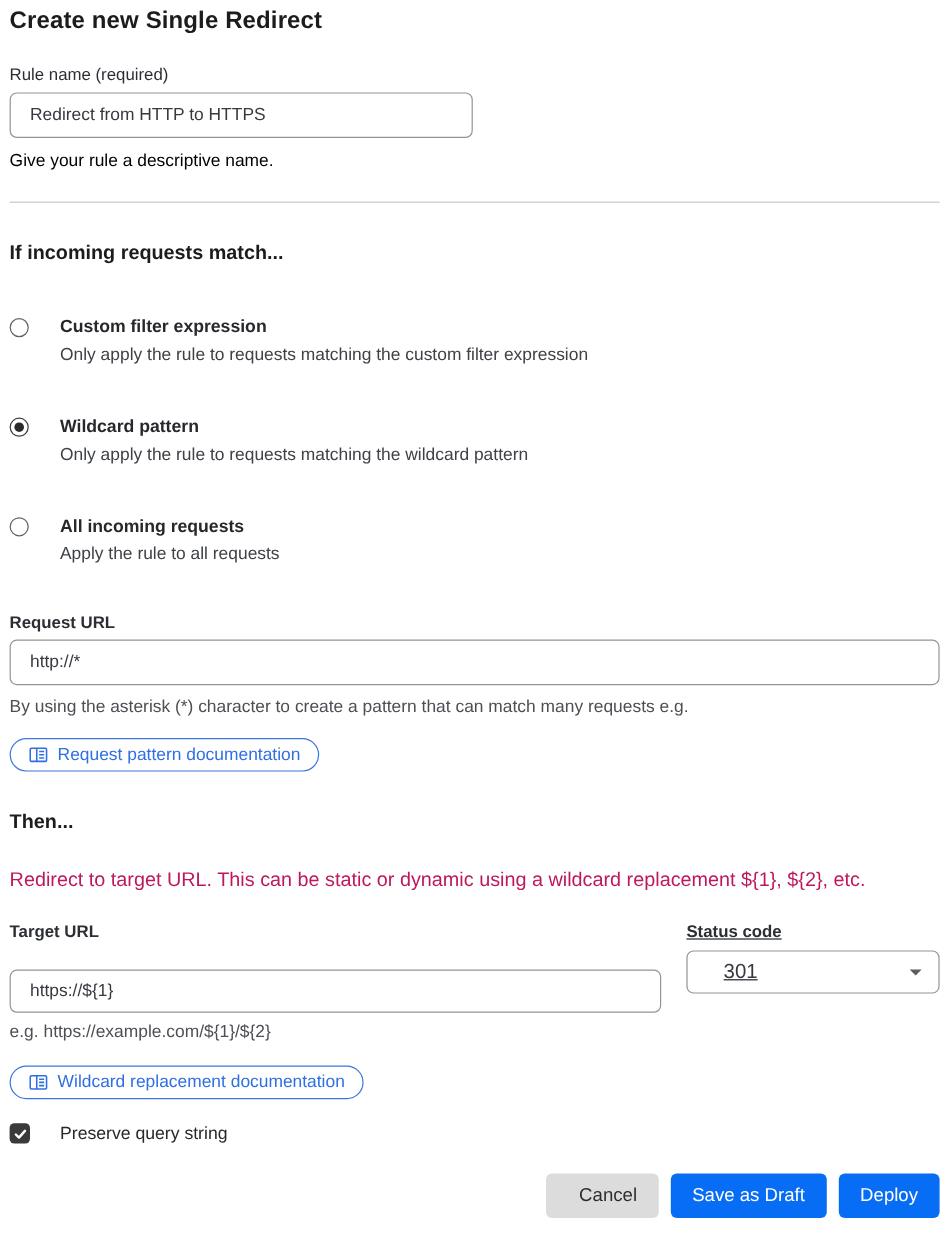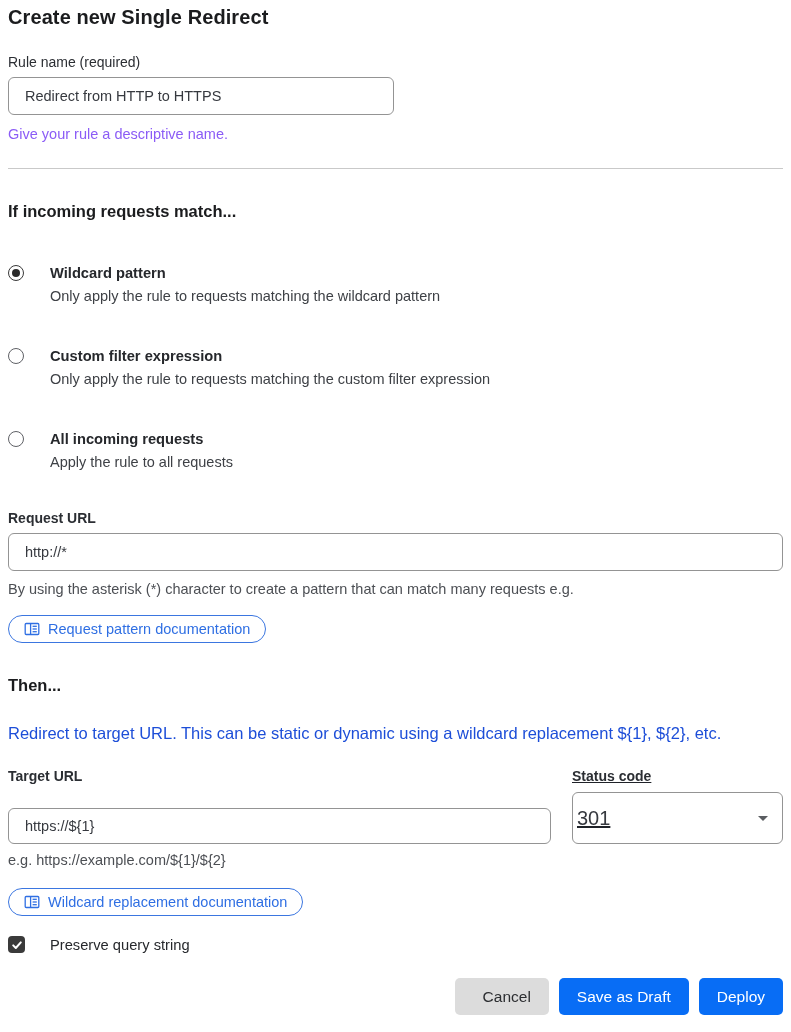--- a/index.html
+++ b/index.html
@@ -32,21 +32,21 @@
     font-family: "Liberation Sans", sans-serif;
     font-size: 14.5px; color: #36393f;
     background: #fff;
     outline: none;
     width: 100%;
   }
   .rule-name-input { width: 386px; }
 
   .help-text {
     margin-top: 8px;
-    font-size: 14.5px; color: #8b5cf6;
+    font-size: 14.5px; color: #000000;
     line-height: 22px;
   }
 
   .divider {
     border: none; border-top: 1px solid #c9c9c9;
     margin-top: 23px;
   }
 
   .section-heading {
     margin-top: 33px;
@@ -88,37 +88,37 @@
     background: #fff;
     color: #2f6fe3;
     font-family: "Liberation Sans", sans-serif;
     font-size: 14.5px;
     cursor: pointer;
   }
   .doc-button svg { display: block; }
 
   .then-desc {
     margin-top: 27px;
-    font-size: 16.5px; color: #1d4ed8; line-height: 22px;
+    font-size: 16.5px; color: #be185d; line-height: 22px;
   }
 
   .target-row { display: flex; gap: 21px; margin-top: 24px; }
   .target-col { flex: 0 0 543px; }
   .status-col { flex: 1 1 auto; text-decoration: underline; }
   .target-row .text-input { margin-top: 24px; height: 36px; }
 
   .select-box {
     margin-top: 8px;
-    height: 52px;
+    height: 36px;
     border: 1px solid #949494;
     border-radius: 6px;
     background: #fff;
     display: flex; align-items: center;
-    padding: 0 4px;
-    font-size: 20px; color: #36393f;
+    padding: 0 30px;
+    font-size: 17px; color: #36393f;
     cursor: pointer;
     position: relative;
   }
   .select-arrow {
     position: absolute; right: 14px; top: 50%;
     margin-top: -2px;
     width: 0; height: 0;
     border-left: 5px solid transparent;
     border-right: 5px solid transparent;
     border-top: 5px solid #5a5d61;
@@ -163,32 +163,32 @@
   <input class="text-input rule-name-input" type="text" value="Redirect from HTTP to HTTPS" style="">
   <div class="help-text">Give your rule a descriptive name.</div>
 
   <hr class="divider">
 
   <h2 class="section-heading">If incoming requests match...</h2>
 
   <div class="radio-group">
 
     <div class="radio-row">
+      <span class="radio-outer"></span>
+      <span class="radio-texts">
+        <span class="radio-label" style="display:block">Custom filter expression</span>
+        <span class="radio-desc" style="display:block">Only apply the rule to requests matching the custom filter expression</span>
+      </span>
+    </div>
+
+    <div class="radio-row">
       <span class="radio-outer checked"></span>
       <span class="radio-texts">
         <span class="radio-label" style="display:block">Wildcard pattern</span>
         <span class="radio-desc" style="display:block">Only apply the rule to requests matching the wildcard pattern</span>
-      </span>
-    </div>
-
-    <div class="radio-row">
-      <span class="radio-outer"></span>
-      <span class="radio-texts">
-        <span class="radio-label" style="display:block">Custom filter expression</span>
-        <span class="radio-desc" style="display:block">Only apply the rule to requests matching the custom filter expression</span>
       </span>
     </div>
 
     <div class="radio-row">
       <span class="radio-outer"></span>
       <span class="radio-texts">
         <span class="radio-label" style="display:block">All incoming requests</span>
         <span class="radio-desc" style="display:block">Apply the rule to all requests</span>
       </span>
     </div>

